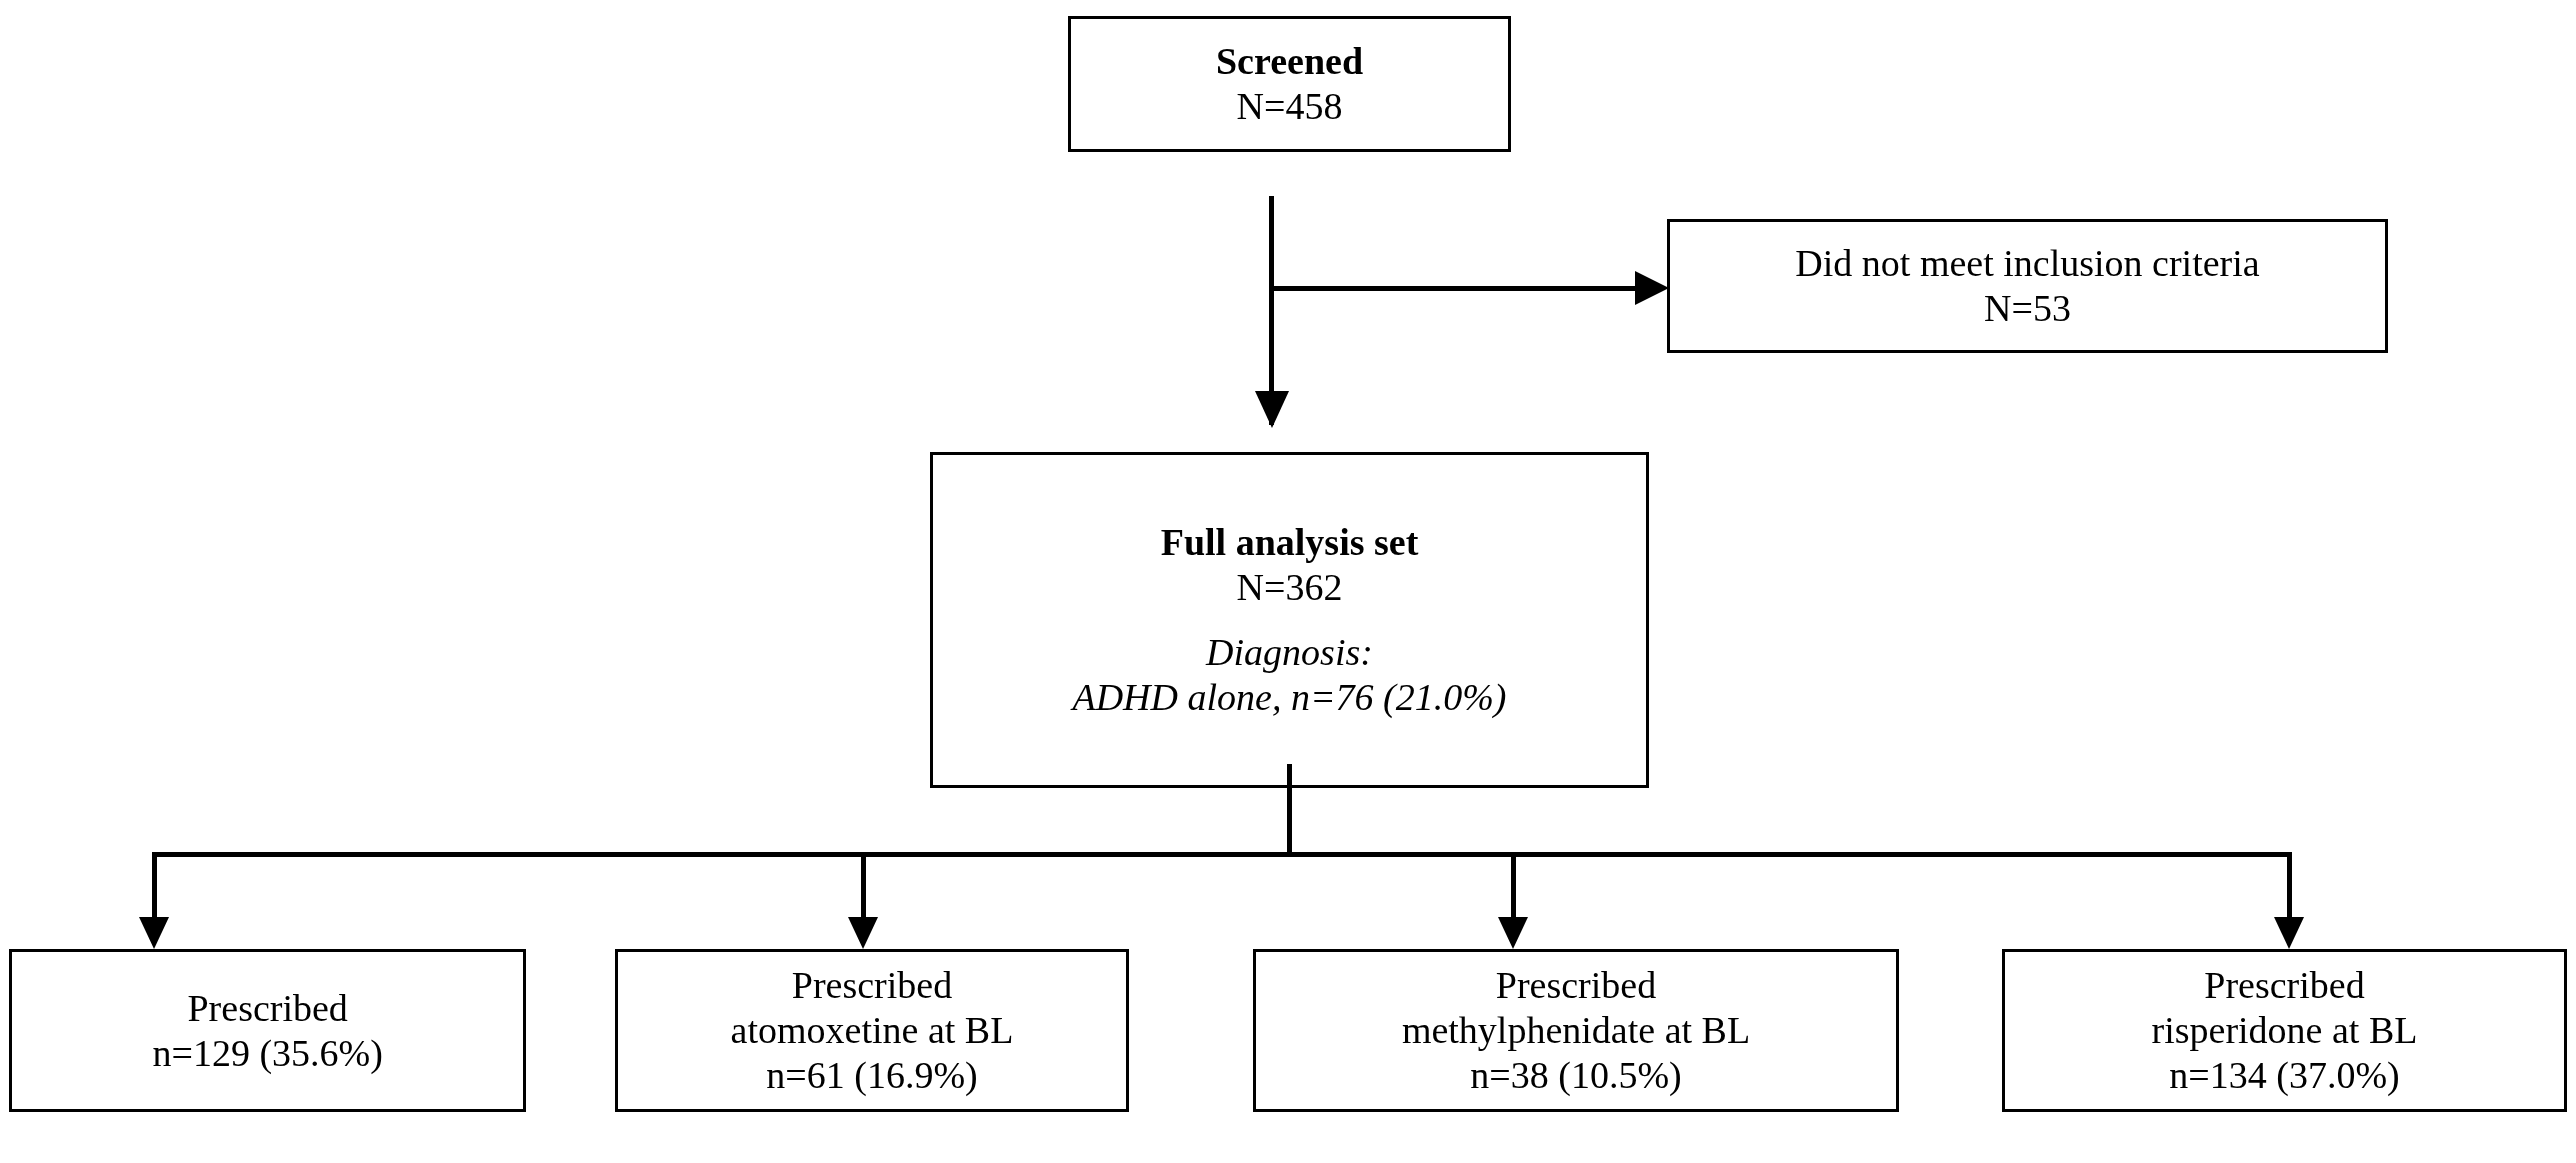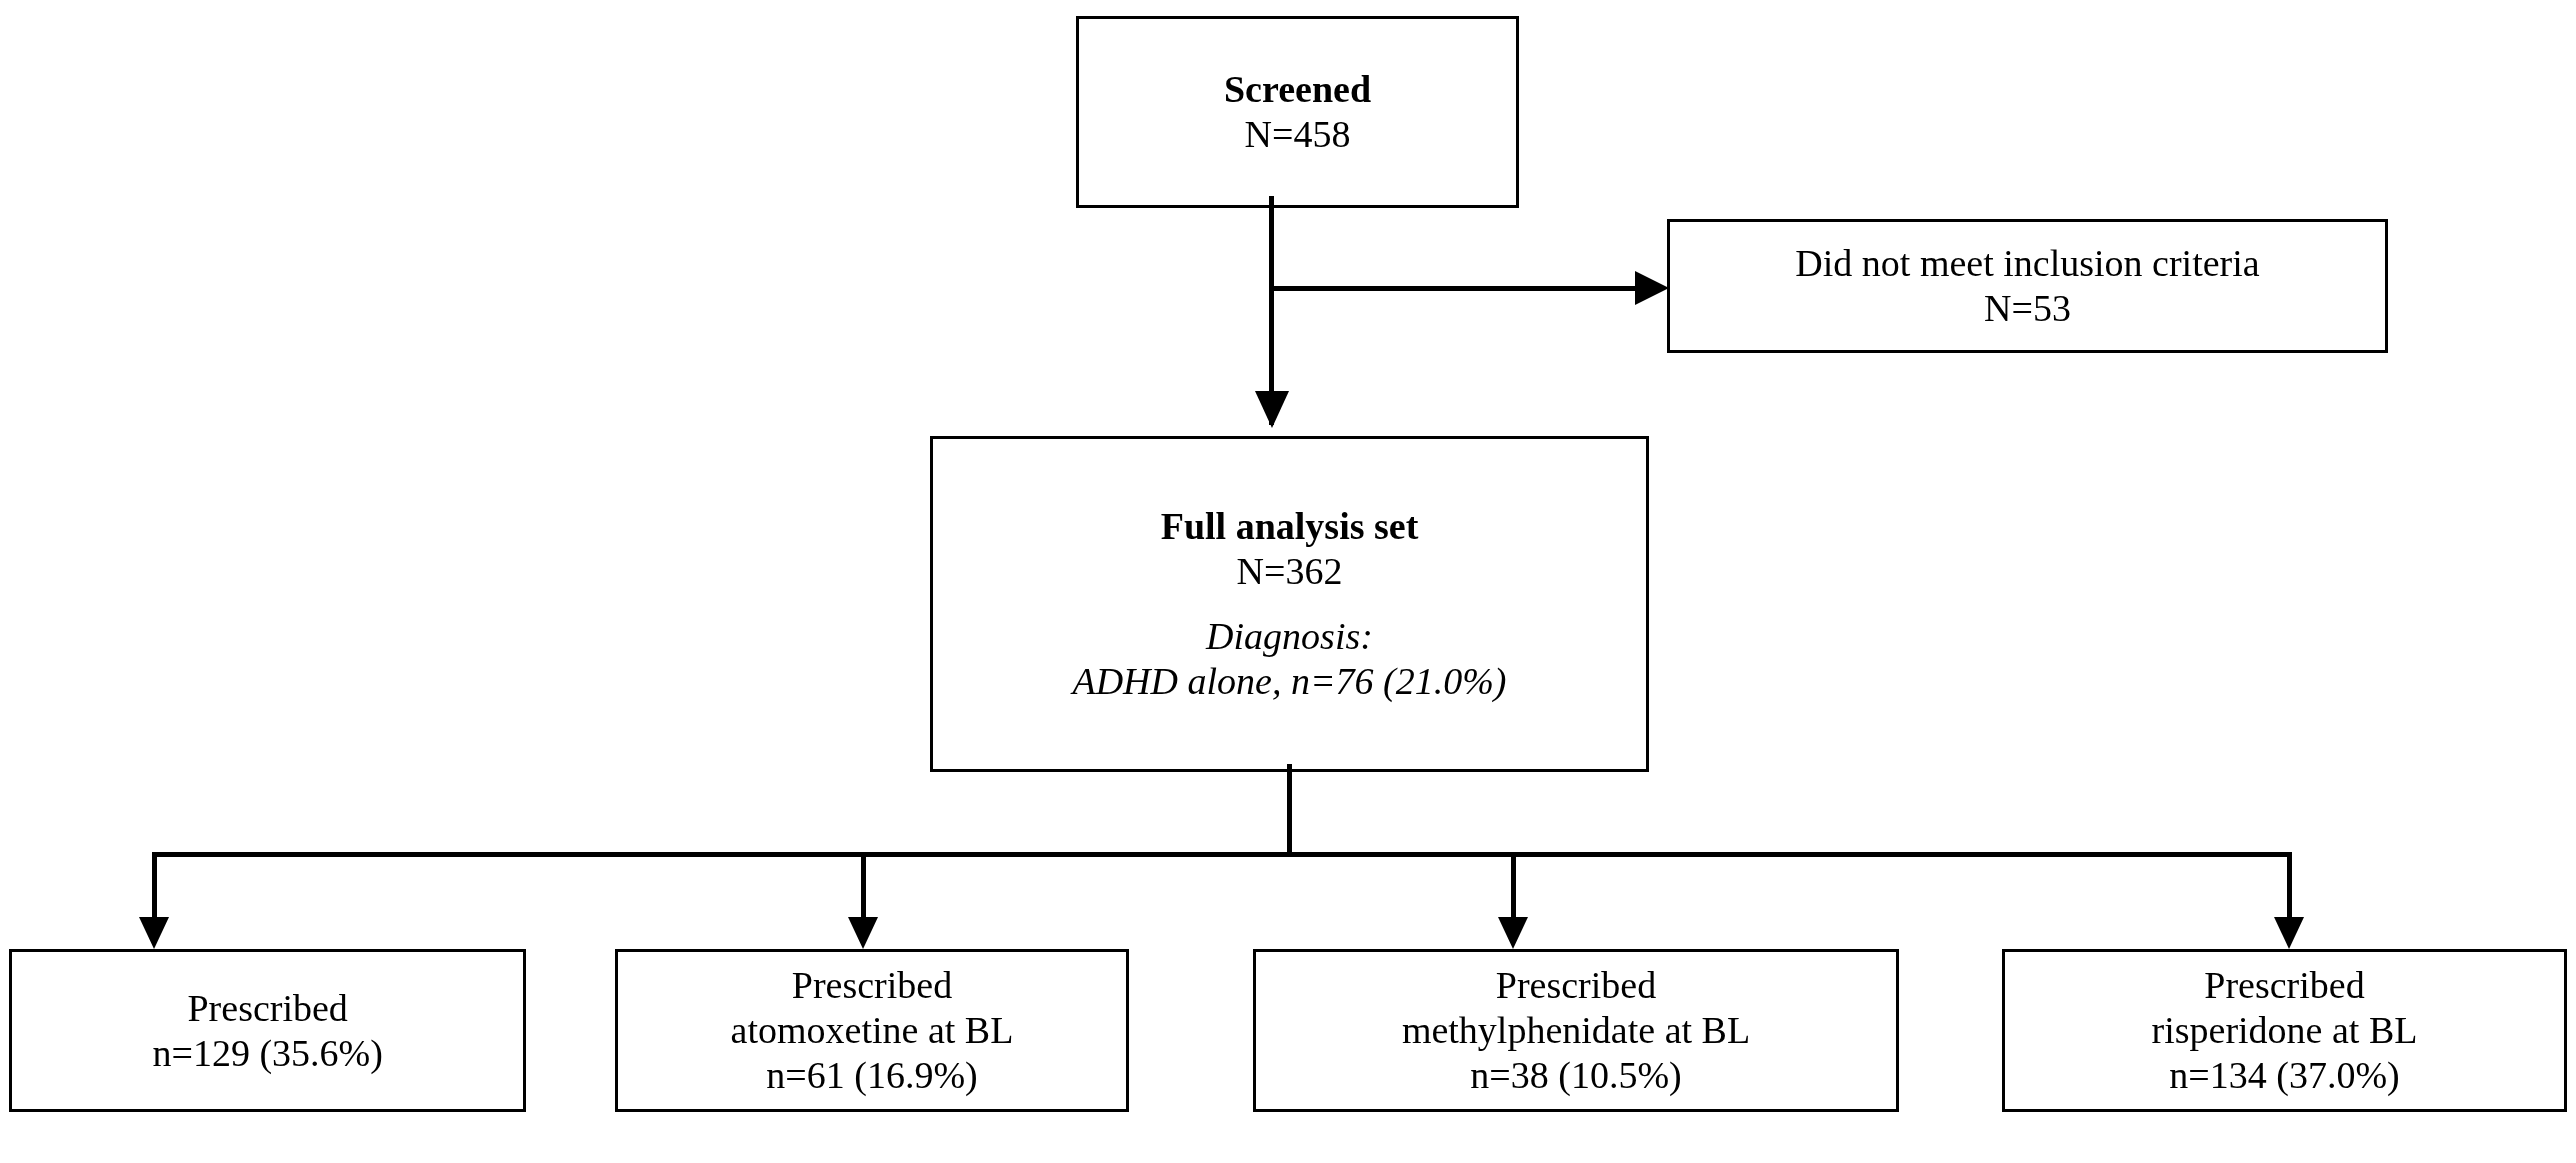--- a/index.html
+++ b/index.html
@@ -31,23 +31,23 @@
   .line-bold {
     font-weight: bold;
   }
   .line-italic {
     font-style: italic;
   }
   .ln { display: block; white-space: nowrap; }
   .spacer { height: 20px; }
 
   
-  #node-screened      { left: 1068px; top: 16px;   width: 443px;  height: 192px; font-size: 38px; margin-left: 8px; }
+  #node-screened      { left: 1068px; top: 16px;   width: 443px;  height: 136px; font-size: 38px; }
   #node-excluded      { left: 1667px; top: 219px;  width: 721px;  height: 134px; font-size: 38px; text-align: right; }
-  #node-fullset       { left: 930px; top: 436px;  width: 719px;  height: 336px; font-size: 38px; }
+  #node-fullset       { left: 930px; top: 452px;  width: 719px;  height: 336px; font-size: 38px; }
   #node-aripiprazole  { left: 9.2px;   top: 949px; width: 517px;  height: 163px; font-size: 38px; }
   #node-atomoxetine   { left: 615px;  top: 949px; width: 514px;  height: 163px; font-size: 38px; }
   #node-methylphenidate { left: 1253px; top: 949px; width: 646px; height: 163px; font-size: 38px; }
   #node-risperidone   { left: 2002px; top: 949px; width: 565px;  height: 163px; font-size: 38px; }
 
   
   .conn {
     position: absolute;
     background: #000000;
   }

